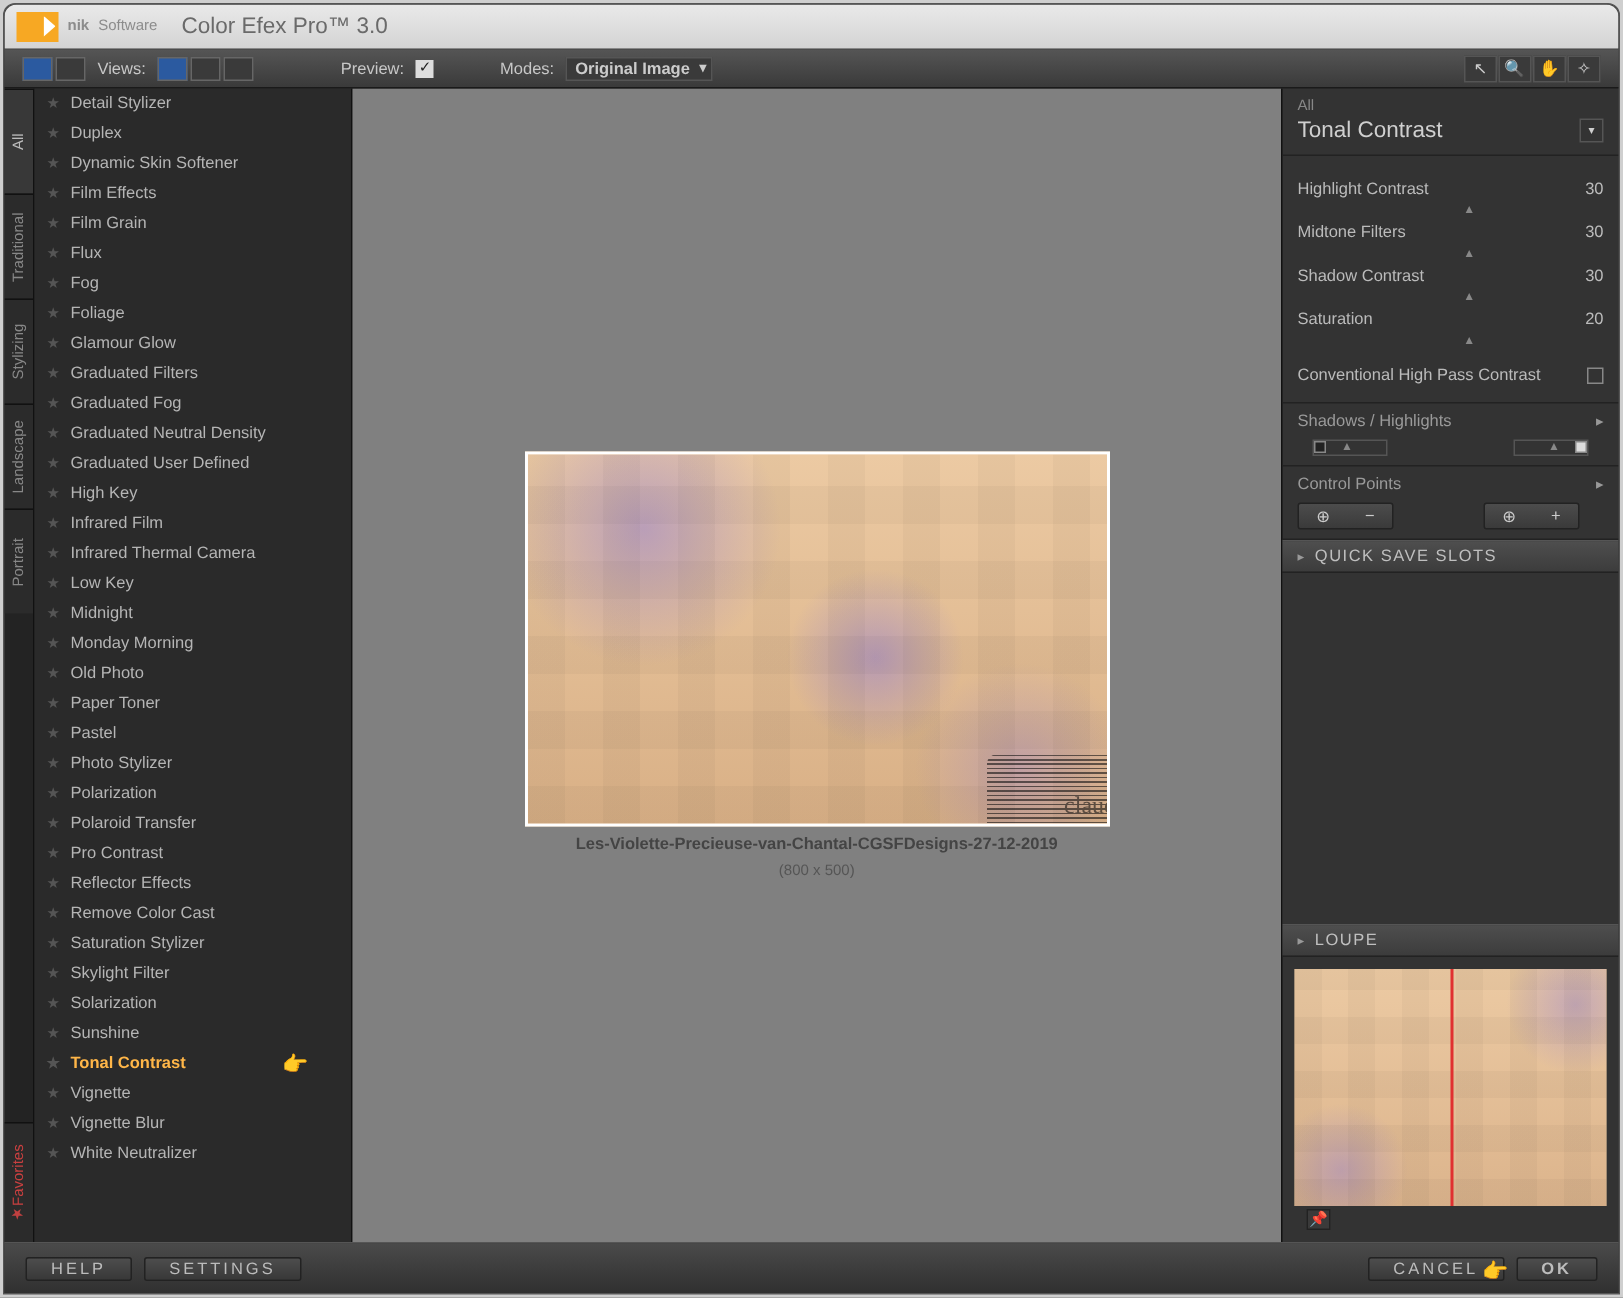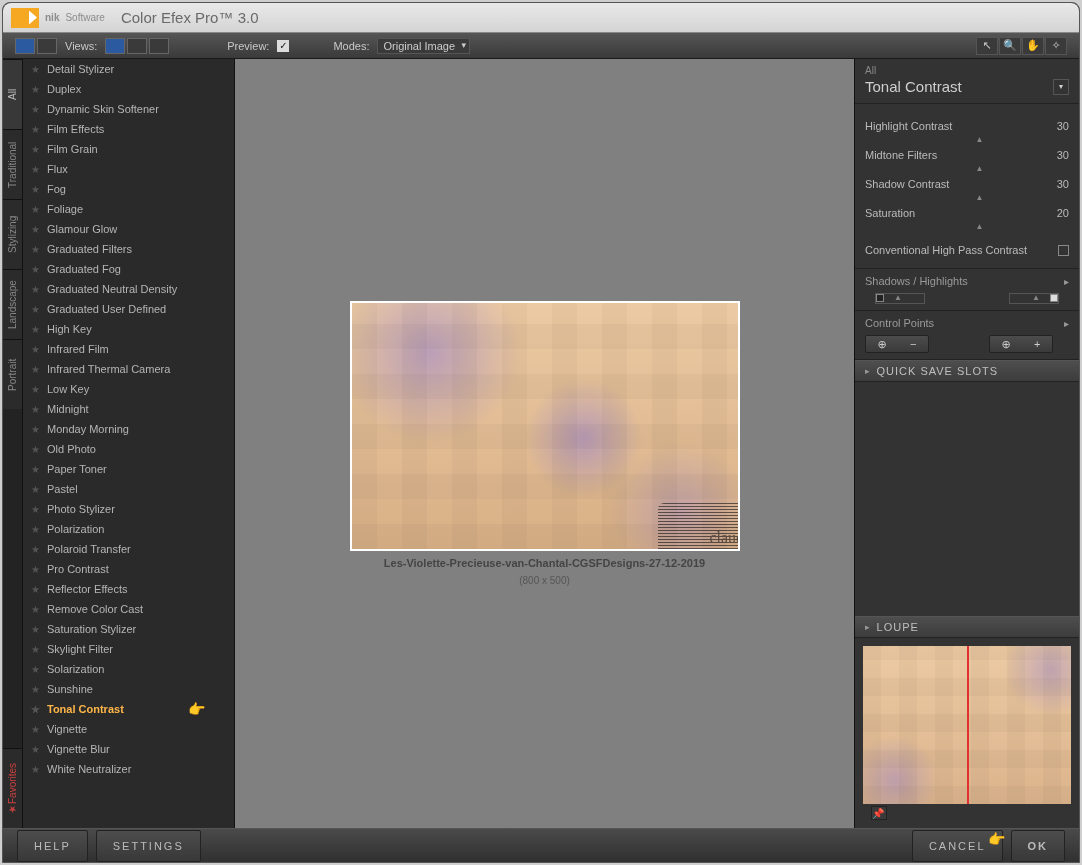--- a/index.html
+++ b/index.html
@@ -7,21 +7,21 @@
 .window { position:absolute; inset:2px; border:1px solid #555; border-radius:8px 8px 0 0; background:#2c2c2c; display:flex; flex-direction:column; }
 .titlebar { height:30px; background:linear-gradient(#e9e9e9,#d4d4d4); border-radius:8px 8px 0 0; display:flex; align-items:center; padding:0 8px; gap:6px; color:#6a6a6a; font-size:15px; border-bottom:1px solid #888; }
 .logo { width:28px; height:20px; background:#f7a823; position:relative; }
 .logo::before { content:""; position:absolute; right:2px; top:3px; width:8px; height:14px; background:#fff; clip-path:polygon(0 0,100% 50%,0 100%); }
 .niktext { font-size:10px; font-weight:bold; color:#8c8c8c; }
 .toolbar { height:26px; background:linear-gradient(#555,#3a3a3a); display:flex; align-items:center; padding:0 12px; gap:8px; font-size:11px; color:#c8c8c8; border-bottom:1px solid #1a1a1a; }
 .tbtn { width:20px; height:16px; border:1px solid #666; background:#3a3a3a; display:inline-block; }
 .tbtn.active { background:#2b5aa0; }
 .viewgroup { display:flex; gap:2px; }
 .chk { width:12px; height:12px; background:#ddd; display:inline-flex; align-items:center; justify-content:center; color:#222; font-size:10px; line-height:1; }
-.select { background:#3a3a3a; border:1px solid #555; padding:1px 14px 1px 5px; font-size:11px; color:#ccc; position:relative; }
+.select { background:#3a3a3a; border:1px solid #555; padding:1px 14px 1px 5px; font-size:11px; color:#ccc; position:relative;font-weight:bold; }
 .select::after { content:"▾"; position:absolute; right:3px; font-size:9px; }
 .spacer { flex:1; }
 .toolicons { display:flex; gap:1px; }
 .toolicon { width:22px; height:18px; background:#3a3a3a; border:1px solid #555; display:flex; align-items:center; justify-content:center; color:#ccc; font-size:11px; }
 .body { flex:1; display:flex; overflow:hidden; }
 .sidetabs { width:20px; background:#232323; display:flex; flex-direction:column; justify-content:flex-start; border-right:1px solid #111; }
 .sidetab { flex:0 0 auto; height:70px; display:flex; align-items:center; justify-content:center; color:#888; font-size:10px; writing-mode:vertical-rl; transform:rotate(180deg); border-bottom:1px solid #111; background:#2b2b2b; cursor:pointer; }
 .sidetab.active { background:#383838; color:#bbb; }
 .sidetab.fav { height:80px; margin-top:auto; color:#ca4040; }
 .filterlist { width:212px; background:#2a2a2a; overflow-y:auto; border-right:1px solid #111; }
@@ -67,21 +67,21 @@
 .loupe { width:208px; height:158px; background:#e6c59e; position:relative; overflow:hidden; }
 .loupe::before { content:""; position:absolute; inset:0; background:
  repeating-linear-gradient(0deg,rgba(0,0,0,.03) 0 18px,rgba(0,0,0,0) 18px 36px),
  repeating-linear-gradient(90deg,rgba(0,0,0,.03) 0 18px,rgba(0,0,0,0) 18px 36px),
  radial-gradient(circle at 15% 85%,rgba(140,120,210,.4),transparent 20%),
  radial-gradient(circle at 90% 15%,rgba(140,120,210,.4),transparent 20%),
  linear-gradient(#eccaa3,#dcb48c); }
 .loupe::after { content:""; position:absolute; left:50%; top:0; bottom:0; width:2px; background:#e03030; }
 .pin { width:16px;height:14px;background:#3a3a3a;border:1px solid #222;margin:2px 0 0 8px;color:#aaa;font-size:10px;display:flex;align-items:center;justify-content:center; }
 .footer { height:34px; background:linear-gradient(#4a4a4a,#303030); border-top:1px solid #555; display:flex; align-items:center; padding:0 14px; gap:8px; }
-.fbtn { height:32px; padding:0 16px; border:1px solid #222; background:linear-gradient(#4d4d4d,#383838); color:#bcbcbc; font-size:11px; letter-spacing:2px; display:flex; align-items:center; border-radius:2px; cursor:pointer; position:relative; }
+.fbtn { height:16px; padding:0 16px; border:1px solid #222; background:linear-gradient(#4d4d4d,#383838); color:#bcbcbc; font-size:11px; letter-spacing:2px; display:flex; align-items:center; border-radius:2px; cursor:pointer; position:relative; }
 .fbtn.ok { font-weight:bold; }
 .handcursor { position:absolute; left:-8px; top:0; font-size:14px; pointer-events:none; }
 .filterlist::-webkit-scrollbar{width:10px}.filterlist::-webkit-scrollbar-track{background:#222}.filterlist::-webkit-scrollbar-thumb{background:#555}
 </style>
 </head>
 <body>
 
 <div class="window">
 
  <div class="titlebar">

